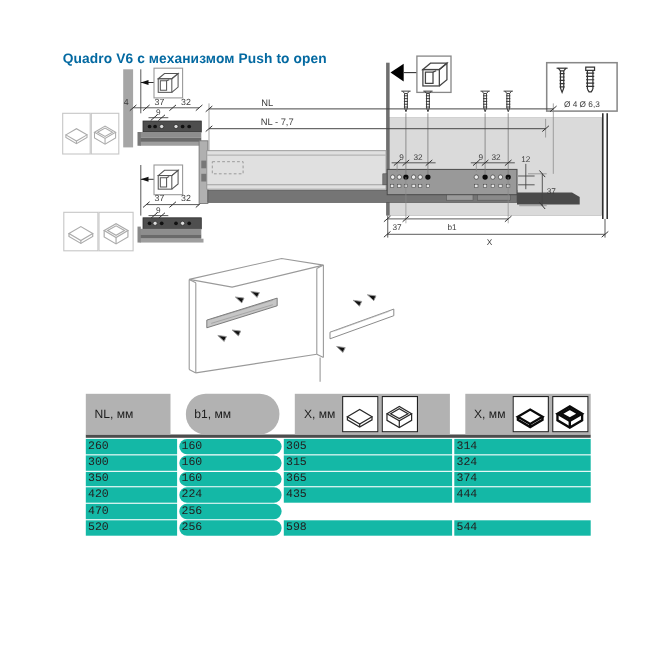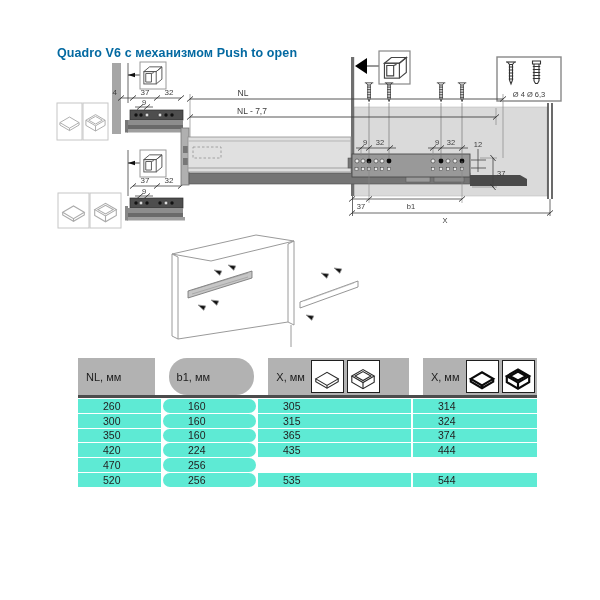--- a/index.html
+++ b/index.html
@@ -13,22 +13,22 @@
   .data-table{position:absolute;left:78px;top:358px;width:459px;}
   .thead{display:flex;gap:14px;border-bottom:3px solid #4c4c4c;}
   .th{background:#b2b2b2;height:37px;display:flex;align-items:center;
       font-size:11px;color:#1d1d1d;padding-left:8px;box-sizing:border-box;}
   .c1{width:83px;}.c2{width:93px;border-radius:18px;}.c3{width:153px;}.c4{width:124px;}
   .hicons{display:flex;gap:3px;margin-left:6px;}
   .icon-box{width:33px;height:33px;background:#fff;border:1.6px solid #1f1f1f;
             display:flex;align-items:center;justify-content:center;box-sizing:border-box;}
   .tbody{display:flex;flex-direction:column;gap:1px;margin-top:1px;}
   .tr{display:flex;gap:2px;height:13.8px;}
-  .td{background:#5eead4;font-size:10.5px;color:#222;padding-left:25px;
-      display:flex;align-items:center;box-sizing:border-box;}
+  .td{background:#14b8a6;font-size:10.5px;color:#222;padding-left:2px;
+      display:flex;align-items:center;box-sizing:border-box;font-family:Liberation Mono, monospace;}
 </style>
 </head>
 <body>
 
 <div id="page">
 
   <div class="page-title">Quadro V6 с механизмом Push to open</div>
 
   <svg class="diagram" width="600" height="352" viewBox="0 0 600 352">
     <defs>
@@ -379,19 +379,19 @@
         <div class="td c3">435</div>
         <div class="td c4">444</div>
       </div>
       <div class="tr">
         <div class="td c1">470</div>
         <div class="td c2">256</div>
       </div>
       <div class="tr">
         <div class="td c1">520</div>
         <div class="td c2">256</div>
-        <div class="td c3">535</div>
+        <div class="td c3">598</div>
         <div class="td c4">544</div>
       </div>
     </div>
   </div>
 
 </div>
 
 </body></html>

